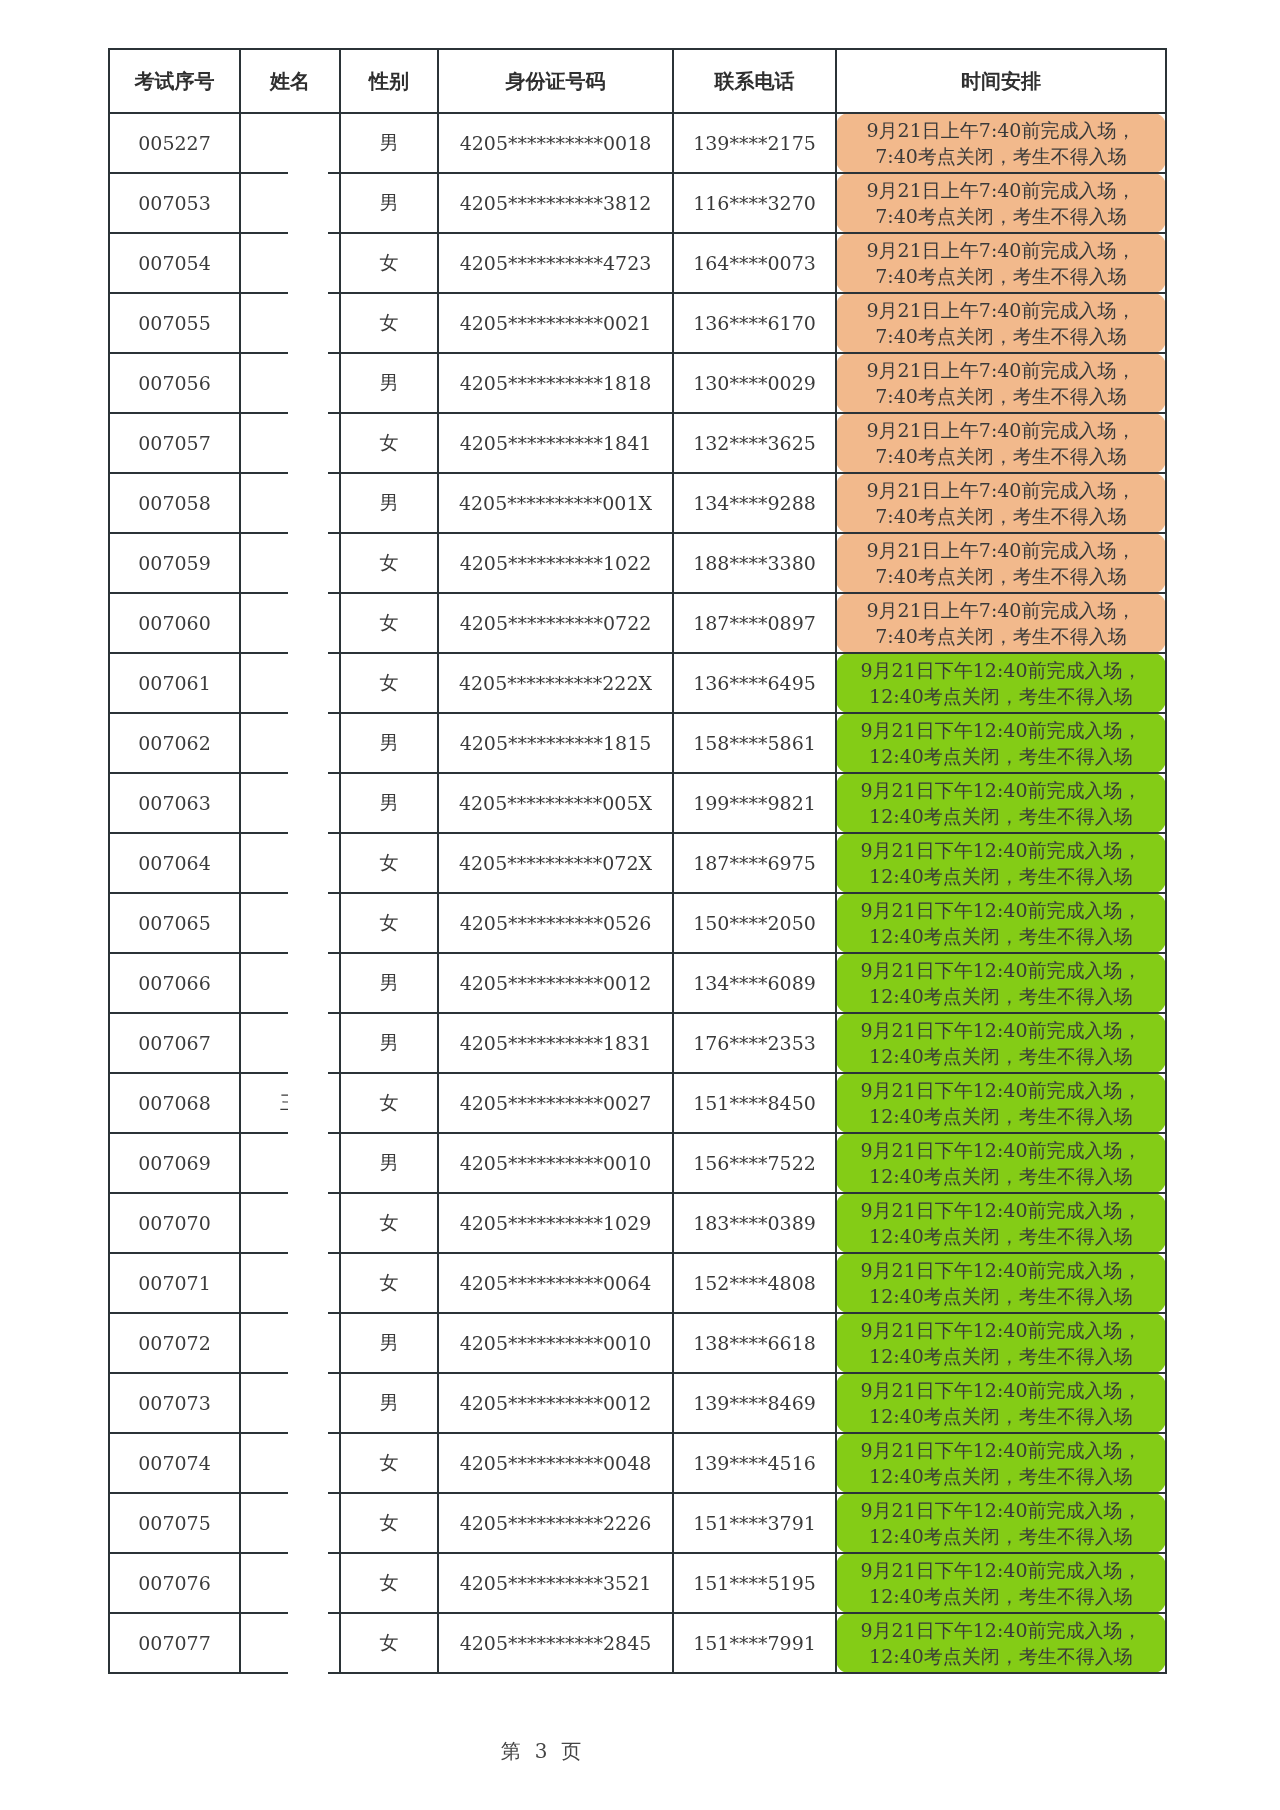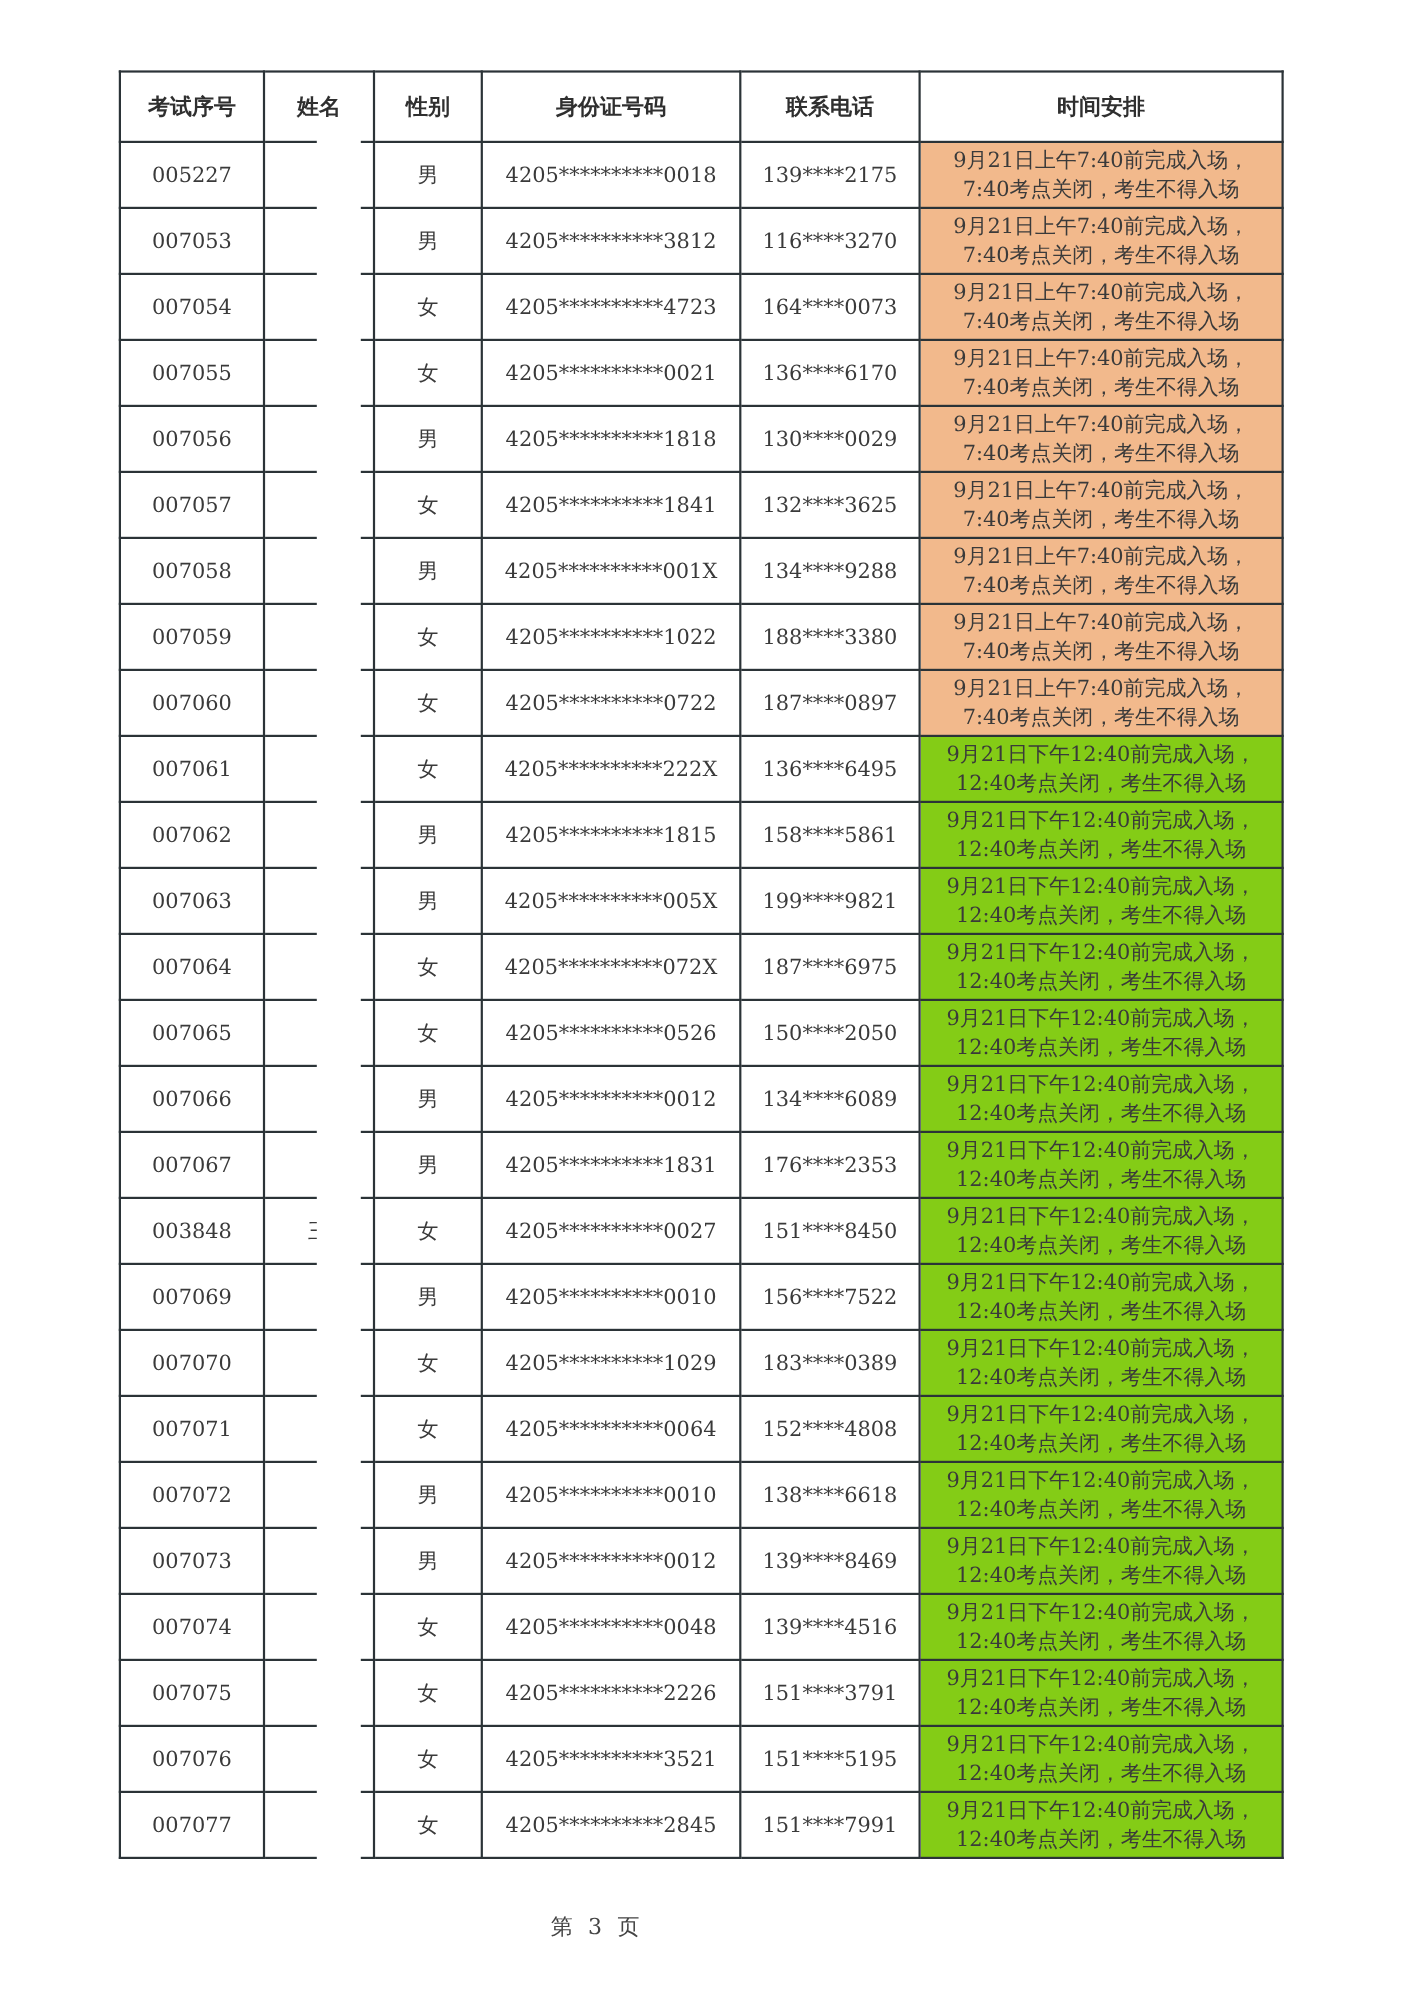--- a/index.html
+++ b/index.html
@@ -18,21 +18,20 @@
     .sheet {
       position: absolute;
       left: 108px;
       top: 48px;
       width: 1057px;
     }
     table.roster {
       border-collapse: collapse;
       table-layout: fixed;
       width: 1057px;
-      margin-top: 16px;
     }
     table.roster th, table.roster td {
       border: 2px solid #2b3337;
       text-align: center;
       vertical-align: middle;
       padding: 0;
       overflow: hidden;
       white-space: nowrap;
     }
     table.roster th {
@@ -51,20 +50,21 @@
     }
     td.col-name {
       text-align: left;
       padding-left: 18px !important;
     }
     td.col-time {
       font-size: 19px;
       line-height: 26px;
       white-space: normal;
       color: #3a3030;
+      border-radius: 13px;
     }
     td.col-time .line { display: block; }
     td.col-time.am { background: #f2b98c; }
     td.col-time.pm { background: #84cc16; }
 
     .mask-strip {
       position: absolute;
       left: 288px;
       top: 127px;
       width: 40px;
@@ -277,21 +277,21 @@
           <td class="col-name">张</td>
           <td>男</td>
           <td>4205**********1831</td>
           <td>176****2353</td>
           <td class="col-time pm">
             <span class="line">9月21日下午12:40前完成入场，</span>
             <span class="line">12:40考点关闭，考生不得入场</span>
           </td>
         </tr>
         <tr>
-          <td>003848</td>
+          <td>007068</td>
           <td class="col-name">王珍</td>
           <td>女</td>
           <td>4205**********0027</td>
           <td>151****8450</td>
           <td class="col-time pm">
             <span class="line">9月21日下午12:40前完成入场，</span>
             <span class="line">12:40考点关闭，考生不得入场</span>
           </td>
         </tr>
         <tr>

